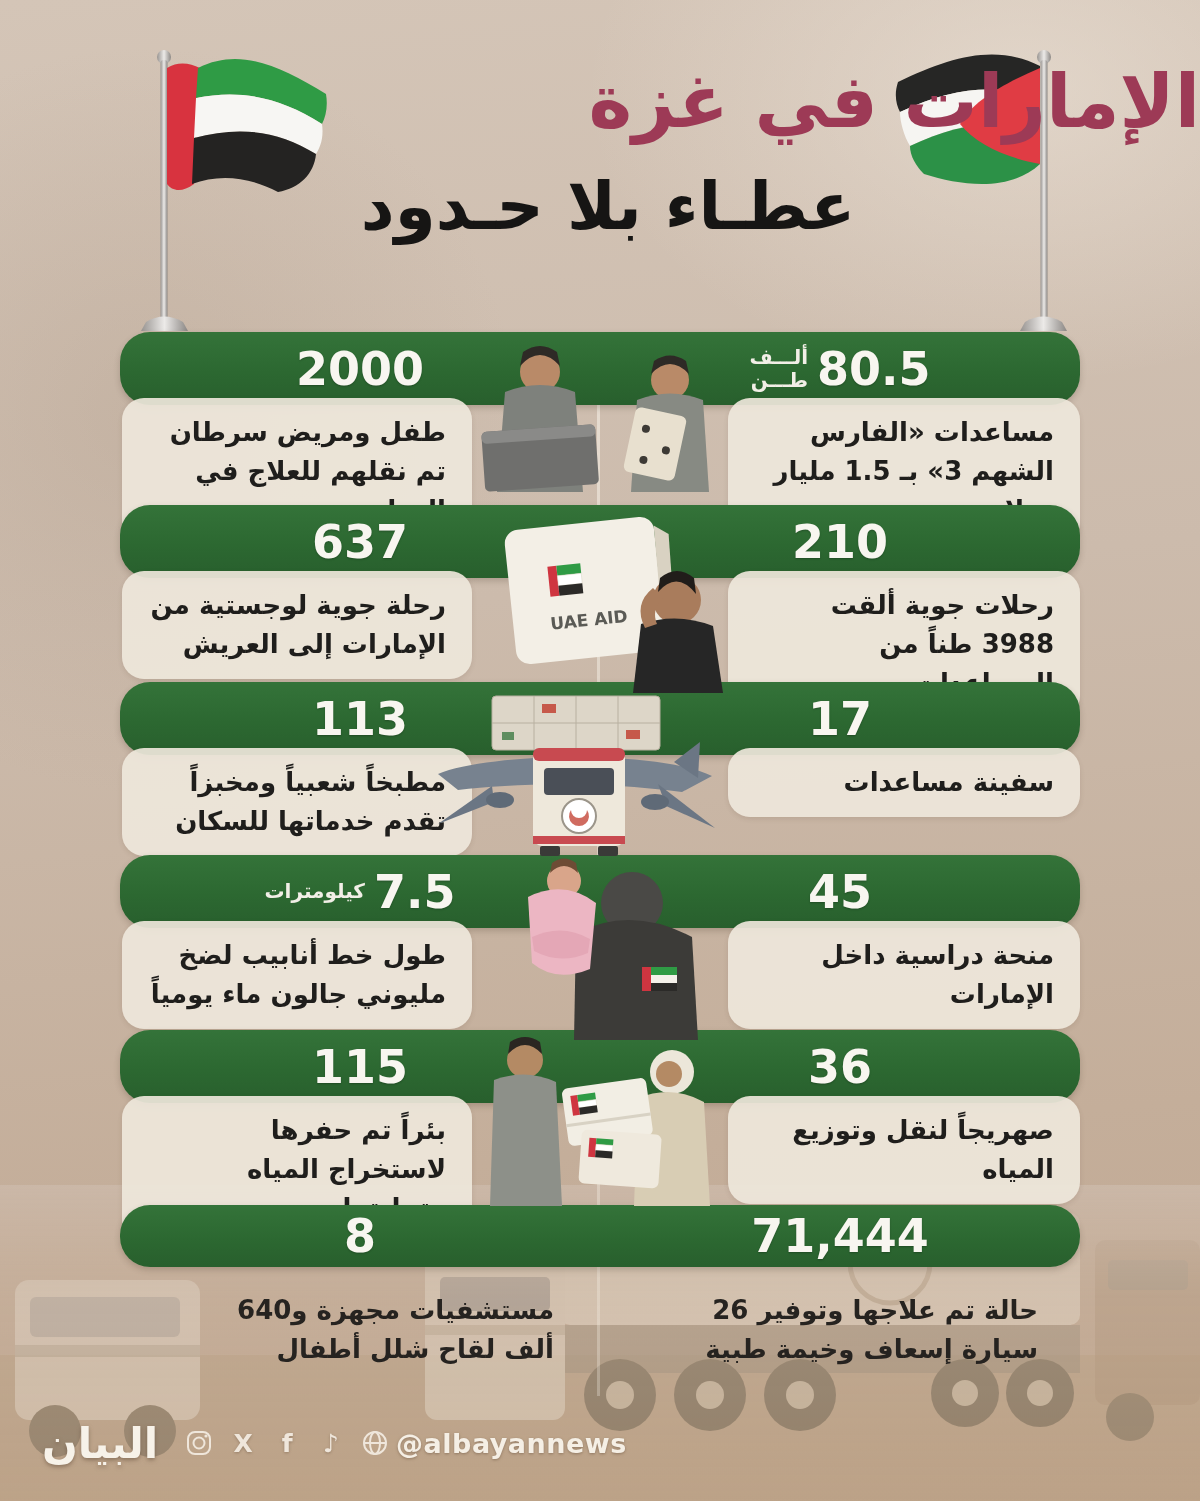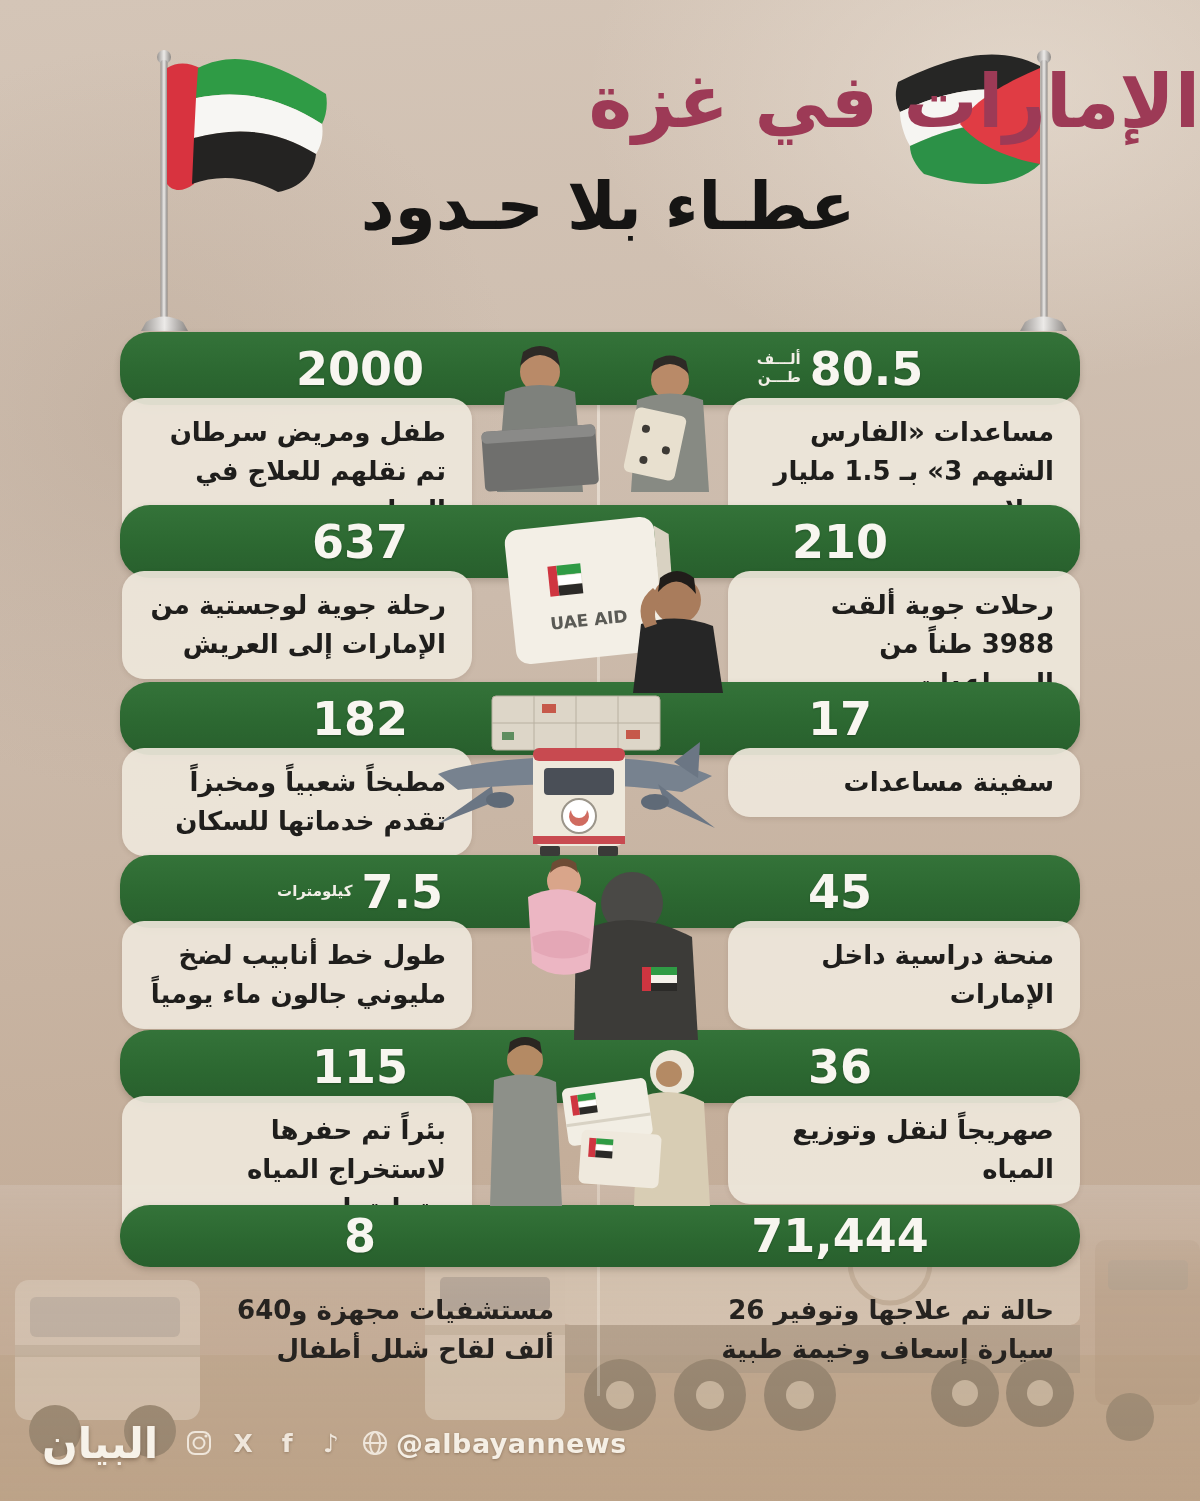--- a/index.html
+++ b/index.html
@@ -23,21 +23,21 @@
   .vdivider{position:absolute;left:597px;top:334px;width:3px;height:1062px;z-index:1;
     background:linear-gradient(180deg,rgba(246,241,231,.6),rgba(246,241,231,.30));}
   
   .banner{position:absolute;left:120px;width:960px;height:73px;border-radius:30px;z-index:2;
     background:linear-gradient(180deg,#347339 0%,#2c6831 55%,#285f2d 100%);
     box-shadow:0 3px 6px rgba(60,45,30,.22);display:flex;}
   .banner .half{width:50%;display:flex;align-items:center;justify-content:center;}
   .numwrap{display:flex;align-items:center;gap:9px;direction:ltr;}
   .num{font-size:46px;font-weight:bold;color:#f8f6f0;line-height:1;text-shadow:0 1px 2px rgba(0,0,0,.25);}
   .unitstack{display:flex;flex-direction:column;align-items:flex-end;gap:2px;}
-  .unit{font-size:15px;font-weight:bold;color:#f2efe7;line-height:1.05;direction:rtl;}
+  .unit{font-size:20px;font-weight:bold;color:#f2efe7;line-height:1.05;direction:rtl;}
   .desc{position:absolute;z-index:2;box-sizing:border-box;
     background:rgba(238,231,219,.92);border-radius:22px;padding:15px 26px;
     font-size:26px;font-weight:bold;line-height:1.5;color:#1f1e1c;
     text-align:right;direction:rtl;box-shadow:0 2px 5px rgba(80,60,40,.12);}
   .desc.left{left:122px;width:350px;}
   .desc.right{left:728px;width:352px;}
   .desc.plain{background:none;box-shadow:none;color:#262320;}
   .photo{position:absolute;z-index:3;}
   
   .bottomband{position:absolute;left:0;top:1185px;width:1200px;height:316px;z-index:0;}
@@ -209,21 +209,21 @@
     </g>
     <circle cx="182" cy="92" r="24" fill="#a97c5c"></circle>
     <path d="M163 84 q19 -22 38 2 l-2 -16 q-17 -14 -34 0 z" fill="#211d1a"></path>
     <path d="M146 116 q36 -12 72 2 l10 67 h-90 z" fill="#262626"></path>
     <path d="M150 120 q-12 -24 8 -40 l10 10 q-12 12 -6 26 z" fill="#a97c5c"></path>
   </svg>
 
   <div class="banner" style="top:682px">
     <div class="half">
         <div class="numwrap">
-          <span class="num">182</span>
+          <span class="num">113</span>
         </div>
       </div>
     <div class="half">
         <div class="numwrap">
           <span class="num">17</span>
         </div>
       </div>
   </div>
   <div class="desc left" style="top:748px">مطبخاً شعبياً ومخبزاً تقدم خدماتها للسكان</div>
   <div class="desc right" style="top:748px">سفينة مساعدات</div>
@@ -338,21 +338,21 @@
           <span class="num">8</span>
         </div>
       </div>
     <div class="half">
         <div class="numwrap">
           <span class="num">71,444</span>
         </div>
       </div>
   </div>
   <div class="desc plain" style="top:1276px;left:180px;width:400px">مستشفيات مجهزة و640 ألف لقاح شلل أطفال</div>
-  <div class="desc plain" style="top:1276px;left:680px;width:400px">حالة تم علاجها وتوفير 26 سيارة إسعاف وخيمة طبية</div>
+  <div class="desc plain" style="top:1276px;left:664px;width:400px">حالة تم علاجها وتوفير 26 سيارة إسعاف وخيمة طبية</div>
 
   <div class="footer">
     <div class="albayan">البيان</div>
     <div class="socials">
       <span class="sicon">
         <svg width="26" height="26" viewBox="0 0 26 26" fill="none" stroke="#f7f2e9" stroke-width="2">
           <rect x="2" y="2" width="22" height="22" rx="7"></rect>
             <circle cx="13" cy="13" r="5.5"></circle>
             <circle cx="20" cy="6" r="1.6" fill="#f7f2e9" stroke="none"></circle>
         </svg>

